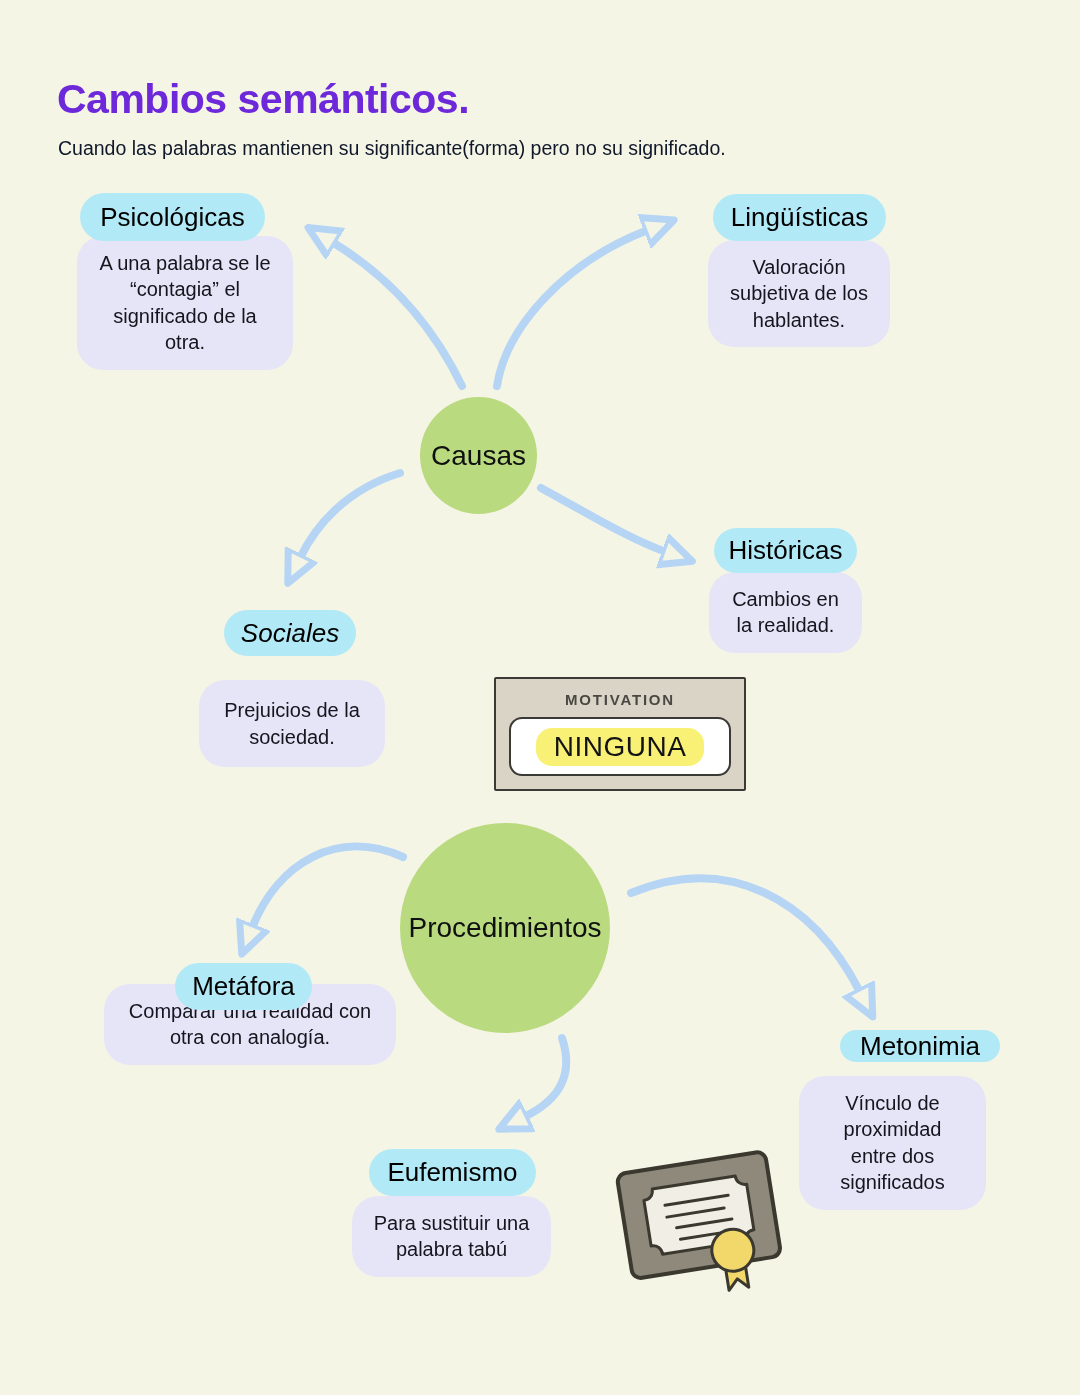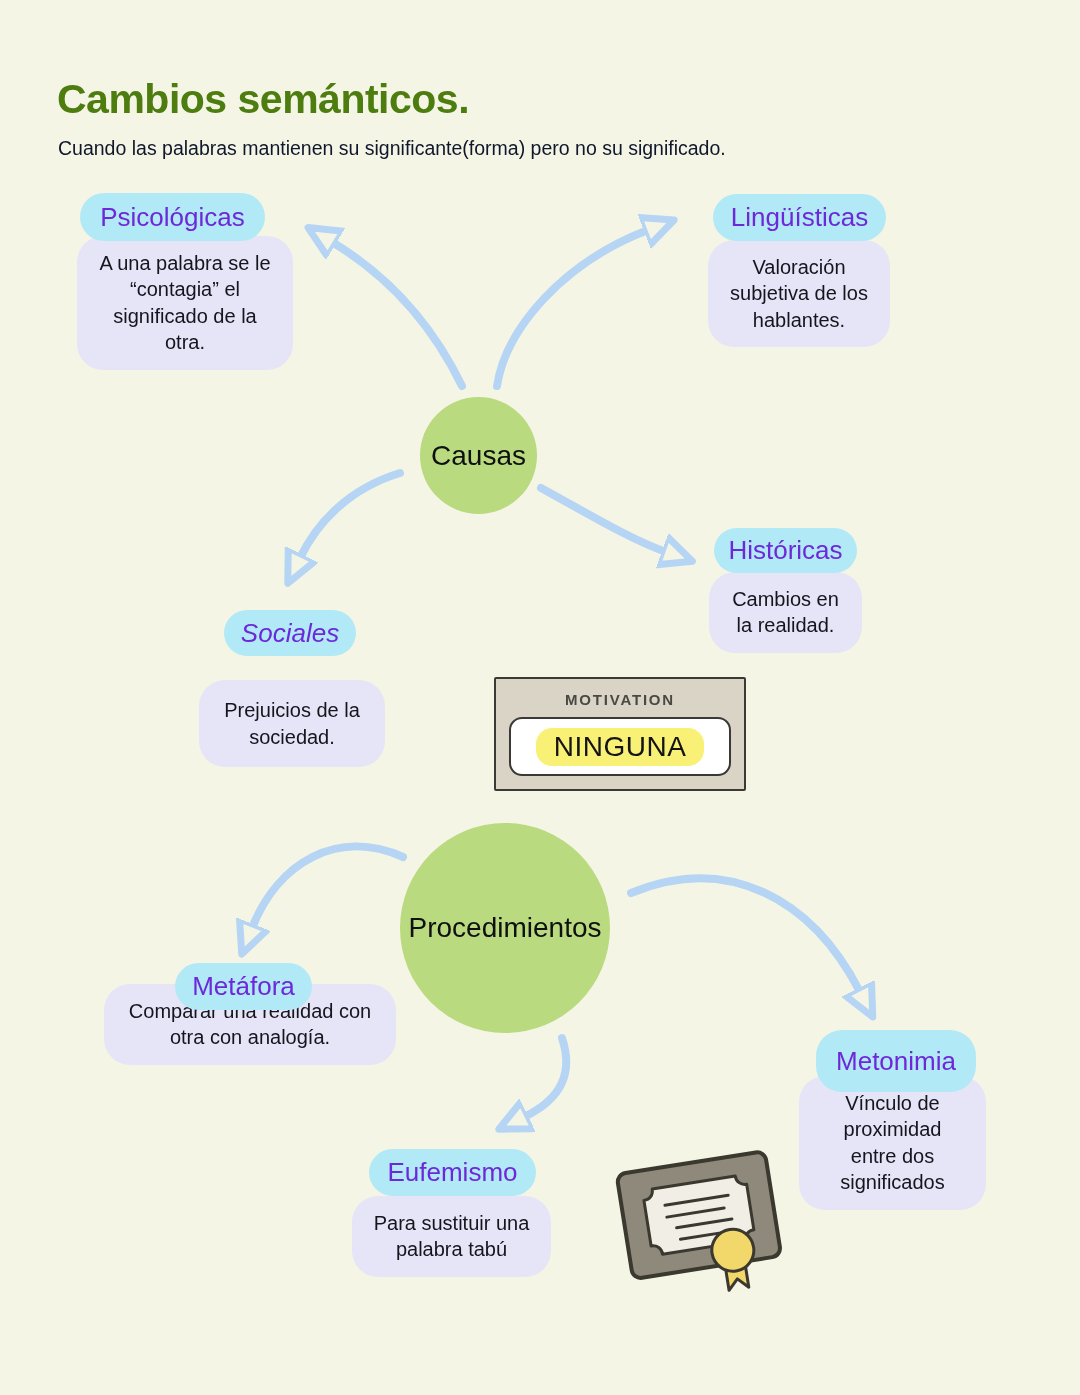--- a/index.html
+++ b/index.html
@@ -6,42 +6,42 @@
   .canvas{
     position:relative;
     width:1080px;height:1395px;
     background:#f5f5e6;
     overflow:hidden;
     font-family:"Liberation Sans", sans-serif;
     color:#141414;
   }
   .title{
     position:absolute;left:57px;top:76px;
-    font-size:41px;font-weight:bold;letter-spacing:-0.5px;color:#4d7c0f;
+    font-size:41px;font-weight:bold;letter-spacing:-0.5px;color:#6d28d9;
   }
   .subtitle{
     position:absolute;left:58px;top:137px;
     font-size:19.5px;color:#0f172a;
   }
   .arrows{position:absolute;left:0;top:0;z-index:1;}
   .desc{
     position:absolute;z-index:2;
     background:#e6e4f7;
     border-radius:26px;
     display:flex;align-items:center;justify-content:center;
     text-align:center;
     font-size:20px;line-height:1.32;color:#15151e;
     padding:14px 20px;box-sizing:border-box;
   }
   .pill{
     position:absolute;z-index:3;
     background:#b2e9f6;
     border-radius:26px;
     display:flex;align-items:center;justify-content:center;
-    font-size:26px;color:#6d28d9;
+    font-size:26px;color:#000000;
   }
   .circle{
     position:absolute;z-index:3;
     background:#b9da7f;
     border-radius:50%;
     display:flex;align-items:center;justify-content:center;
     font-size:28px;color:#101010;
   }
   #circle-causas{left:420px;top:397px;width:117px;height:117px;}
   #circle-procedimientos{left:400px;top:823px;width:210px;height:210px;}
@@ -50,21 +50,21 @@
   #desc-psicologicas{left:77px;top:236px;width:216px;min-height:132px;}
   #node-linguisticas{left:713px;top:194px;width:173px;height:47px;}
   #desc-linguisticas{left:708px;top:240px;width:182px;min-height:96px;}
   #node-historicas{left:714px;top:528px;width:143px;height:45px;}
   #desc-historicas{left:709px;top:572px;width:153px;min-height:78px;}
   #node-sociales{left:224px;top:610px;width:132px;height:46px;font-style:italic;}
   #desc-sociales{left:199px;top:680px;width:186px;min-height:87px;}
 
   #node-metafora{left:175px;top:963px;width:137px;height:47px;}
   #desc-metafora{left:104px;top:984px;width:292px;min-height:75px;}
-  #node-metonimia{left:816px;top:1030px;width:160px;height:62px;}
+  #node-metonimia{left:840px;top:1030px;width:160px;height:32px;}
   #desc-metonimia{left:799px;top:1076px;width:187px;min-height:112px;}
   #node-eufemismo{left:369px;top:1149px;width:167px;height:47px;}
   #desc-eufemismo{left:352px;top:1196px;width:199px;min-height:77px;}
 
   #motivation{
     position:absolute;z-index:3;
     left:494px;top:677px;width:252px;height:114px;
     background:#dad4c6;border:2px solid #3b3935;border-radius:2px;
     box-sizing:border-box;
   }

